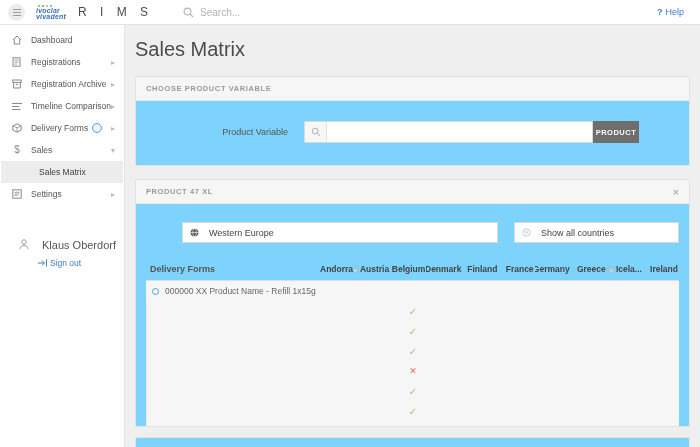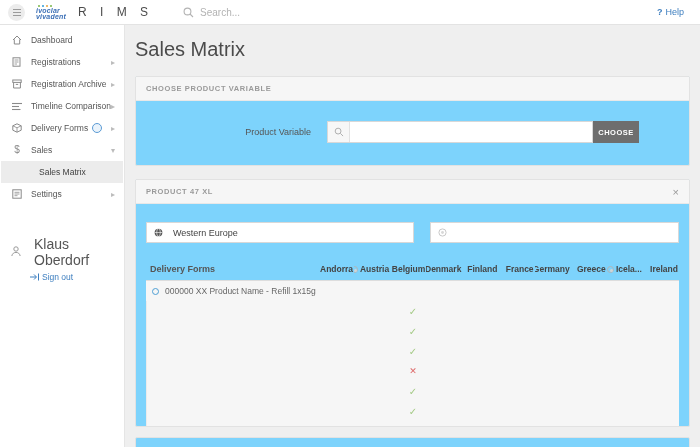--- a/index.html
+++ b/index.html
@@ -32,45 +32,45 @@
   .nav-item .nlabel { margin-left:8px; font-size:8.5px; color:#555; white-space:nowrap; }
   .nav-item .badge { margin-left:4px; width:10px; height:10px; border-radius:50%; border:1px solid #5b9bd5; display:inline-block; background:#eaf3fb; }
   .nav-item .chev { margin-left:auto; color:#bbb; font-size:8px; }
   .nav-item.sub { padding-left:30px; }
   .nav-item.active { background:#ececec; }
   .nav-item.active .nlabel { color:#3f3f3f; }
   .side-divider { height:1px; background:#ededed; margin-top:6px; }
   .user-block { margin-top:24px; padding-left:10px; }
   .user-row { display:flex; align-items:center; }
   .user-row .uicon { color:#9a9a9a; }
-  .user-row .uname { margin-left:12px; font-size:14px; color:#555; }
+  .user-row .uname { margin-left:12px; font-size:11px; color:#555; }
   .signout { margin-left:20px; margin-top:4px; display:flex; align-items:center; gap:2px; color:#3d7ebf; font-size:8.5px; cursor:pointer; }
 
   
   .main { flex:1; background:#efefef; overflow:hidden; padding:0 10px; }
   .page-title { font-size:20px; color:#4b4b4b; font-weight:400; margin:13px 0 15px 0; }
 
   .card { background:#7dd3fc; border:1px solid #e2e2e2; border-radius:2px; }
   .card-header { background:#f6f6f6; border-bottom:1px solid #e8e8e8; padding:7px 10px; display:flex; align-items:center; justify-content:space-between; }
   .card-header .ch-title { font-size:7.5px; font-weight:bold; color:#9a9a9a; letter-spacing:.6px; }
   .card-header .close { color:#999; font-size:11px; line-height:8px; cursor:pointer; }
 
   
-  .choose-body { padding:20px 50px 22px 60px; display:flex; align-items:center; }
+  .choose-body { padding:20px 50px 22px 37px; display:flex; align-items:center; }
   .choose-body .flabel { width:115px; text-align:right; font-size:9px; color:#555; margin-right:16px; flex:0 0 115px; }
   .inputgroup { flex:1; display:flex; height:22px; border:1px solid #d8d8d8; background:#fff; }
   .inputgroup .iconbox { width:22px; background:#f7f7f7; border-right:1px solid #e2e2e2; display:flex; align-items:center; justify-content:center; color:#b0b0b0; }
   .inputgroup input { flex:1; border:none; outline:none; font-size:9px; color:#555; padding:0 6px; }
   .search-btn { height:22px; width:46px; background:#6e6e6e; color:#fff; font-size:7.5px; font-weight:bold; letter-spacing:.5px; border:none; cursor:pointer; }
 
   
   .product-body { padding:18px 10px 0 10px; }
   .filters { display:flex; gap:16px; }
   .filter { display:flex; height:21px; border:1px solid #d8d8d8; background:#fff; align-items:center; }
-  .filter.region { width:268px; }
+  .filter.region { width:316px;margin-left:36px; }
   .filter.countries { flex:1; }
   .filter .ficon { width:22px; display:flex; align-items:center; justify-content:center; }
   .filter input { flex:1; border:none; outline:none; font-size:9px; color:#444; padding:0 4px; }
 
   .tablewrap { margin-top:16px; height:167px; overflow:hidden; }
   .grid { display:grid; grid-template-columns:172px repeat(10, 1fr); }
   .ghead { border-bottom:1px solid #ddd; }
   .ghead .hc { font-size:8.5px; font-weight:bold; color:#444; padding:5px 1px 6px; text-align:center; display:flex; align-items:center; justify-content:flex-end; gap:2px; white-space:nowrap; overflow:hidden; }
   .ghead .hc.first { justify-content:flex-start; padding-left:4px; font-size:9px; color:#555; }
   .cicon { width:7px; height:7px; border-radius:50%; border:1px solid #b5b5b5; display:inline-block; position:relative; flex:0 0 7px; }
@@ -234,21 +234,21 @@
           <div class="flabel">Product Variable</div>
           <div class="inputgroup">
             <span class="iconbox">
               <svg width="10" height="10" viewBox="0 0 11 11">
                   <circle cx="4.5" cy="4.5" r="3.2" fill="none" stroke="#b0b0b0" stroke-width="1.1"></circle>
                   <line x1="7" y1="7" x2="10" y2="10" stroke="#b0b0b0" stroke-width="1.1"></line>
                 </svg>
             </span>
             <input type="text" value="" style="">
           </div>
-          <button class="search-btn">CHOOSE</button>
+          <button class="search-btn">PRODUCT</button>
         </div>
       </div>
 
       <div style="height:13px"></div>
 
       <div class="card">
         <div class="card-header">
           <span class="ch-title">PRODUCT 47 XL</span>
           <span class="close">×</span>
         </div>
@@ -264,20 +264,21 @@
               </span>
               <input type="text" value="Western Europe" style="">
             </div>
             <div class="filter countries">
               <span class="ficon">
                 <svg width="9" height="9" viewBox="0 0 10 10">
                     <circle cx="5" cy="5" r="4" fill="none" stroke="#c2c2c2" stroke-width="1"></circle>
                     <circle cx="5" cy="5" r="1.6" fill="#d8d8d8"></circle>
                   </svg>
               </span>
+              <input type="text" value="Show all countries" style="">
             </div>
           </div>
 
           <div class="tablewrap">
             <div class="grid ghead" id="thead">
                 <div class="hc first">Delivery Forms</div>
                 <div class="hc">
                   <span>Andorra</span>
                 </div>
                 <div class="hc">

